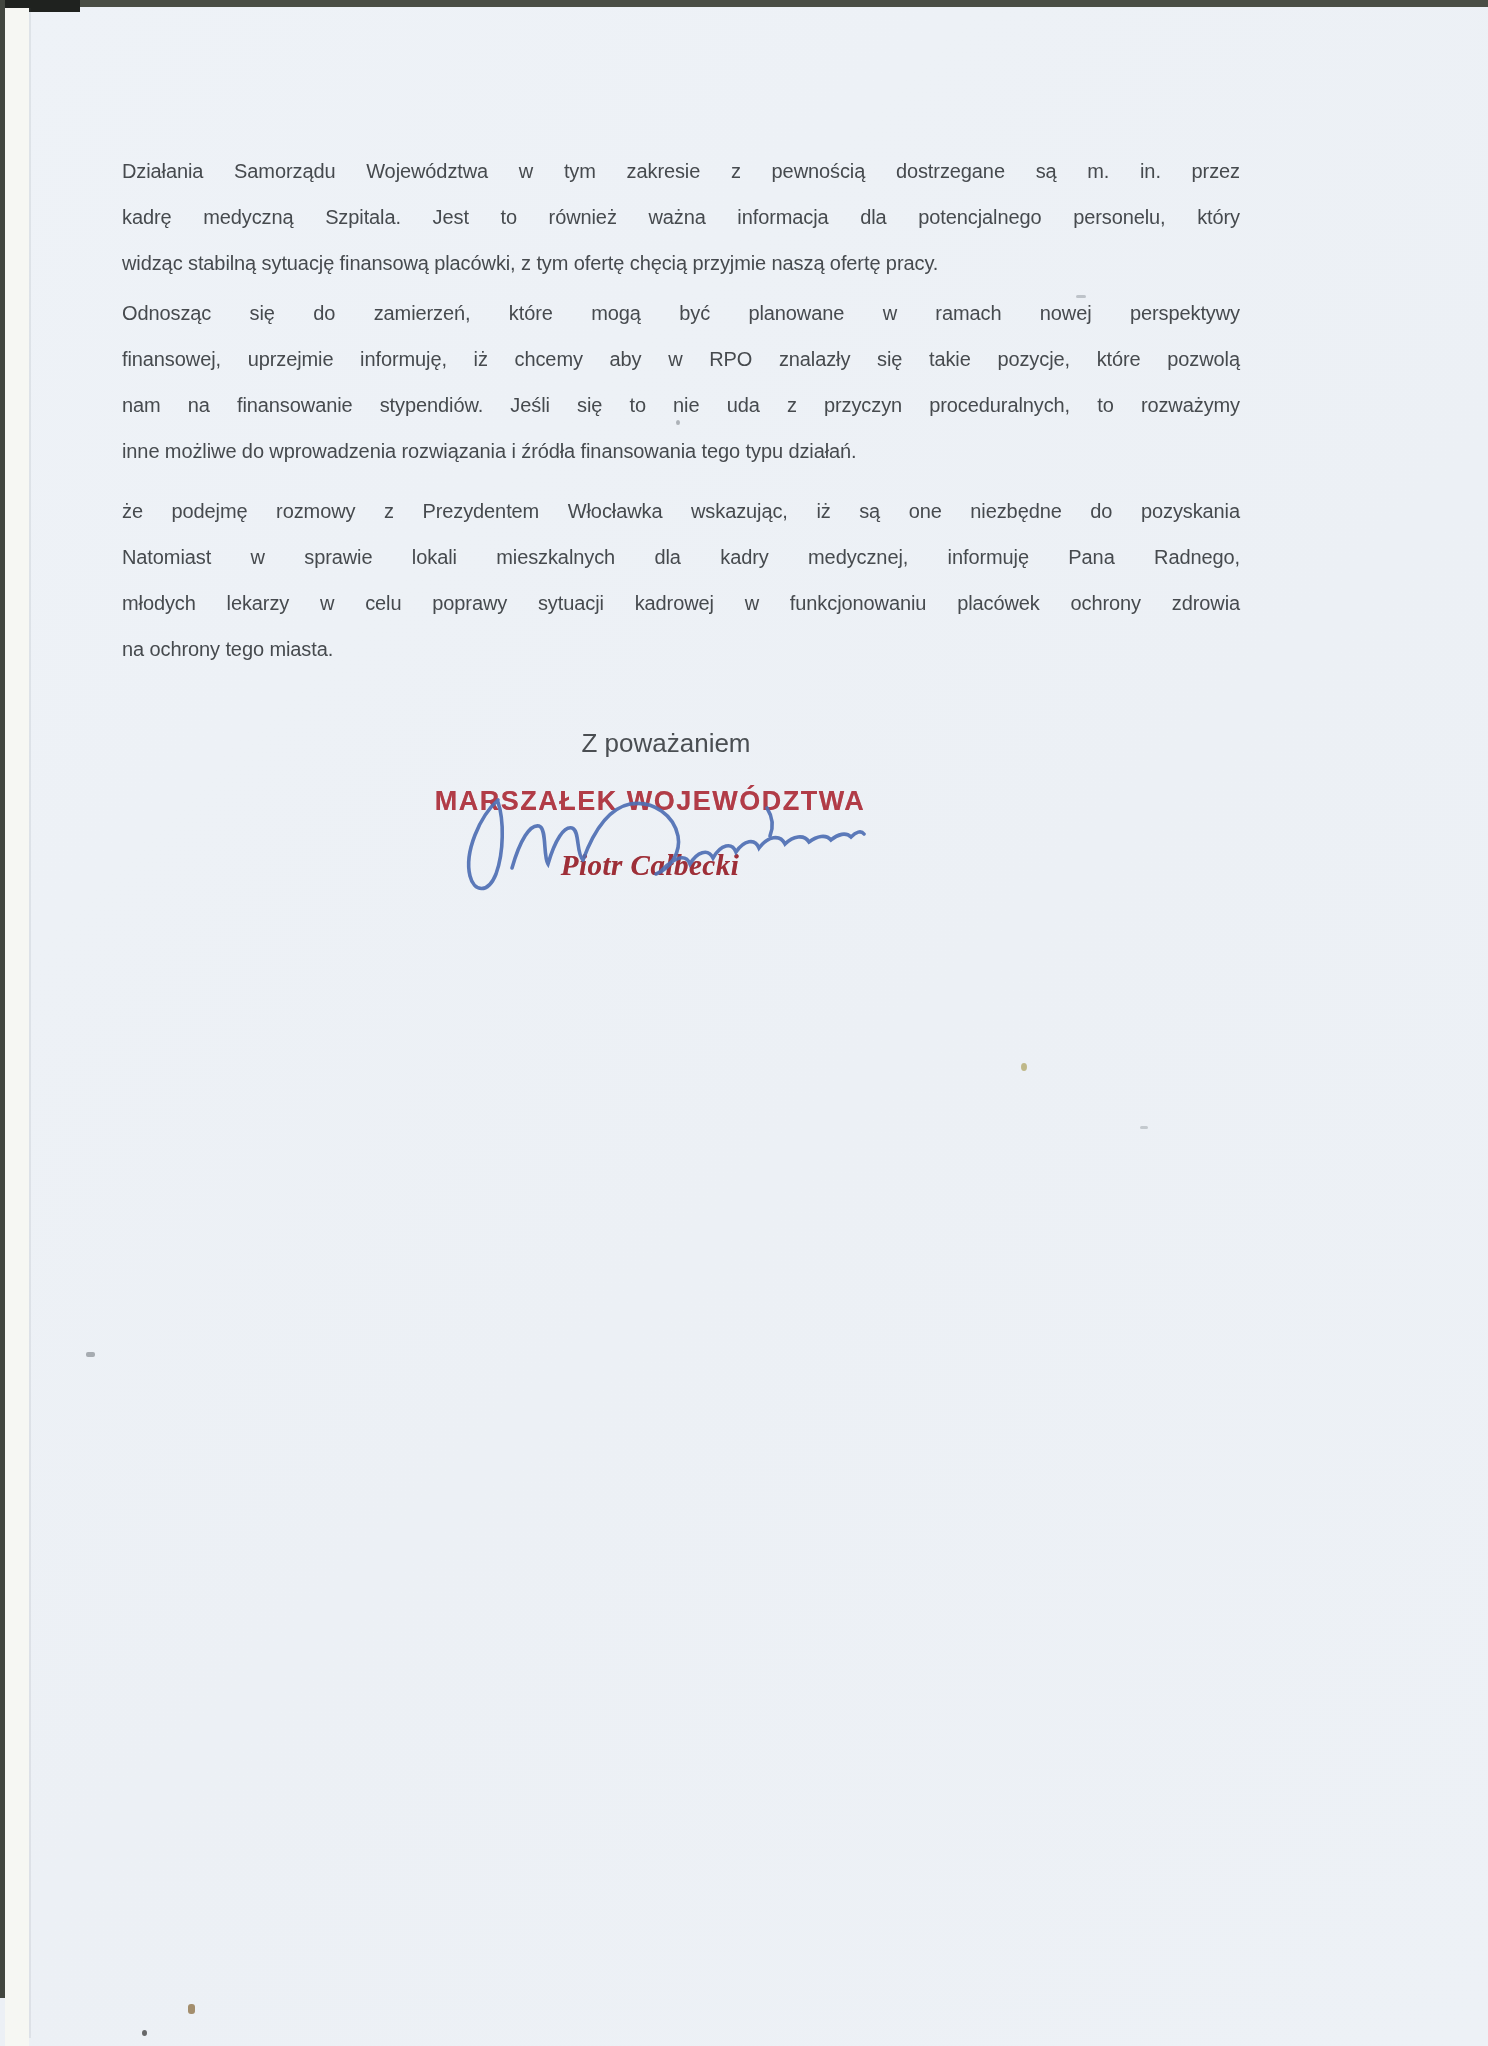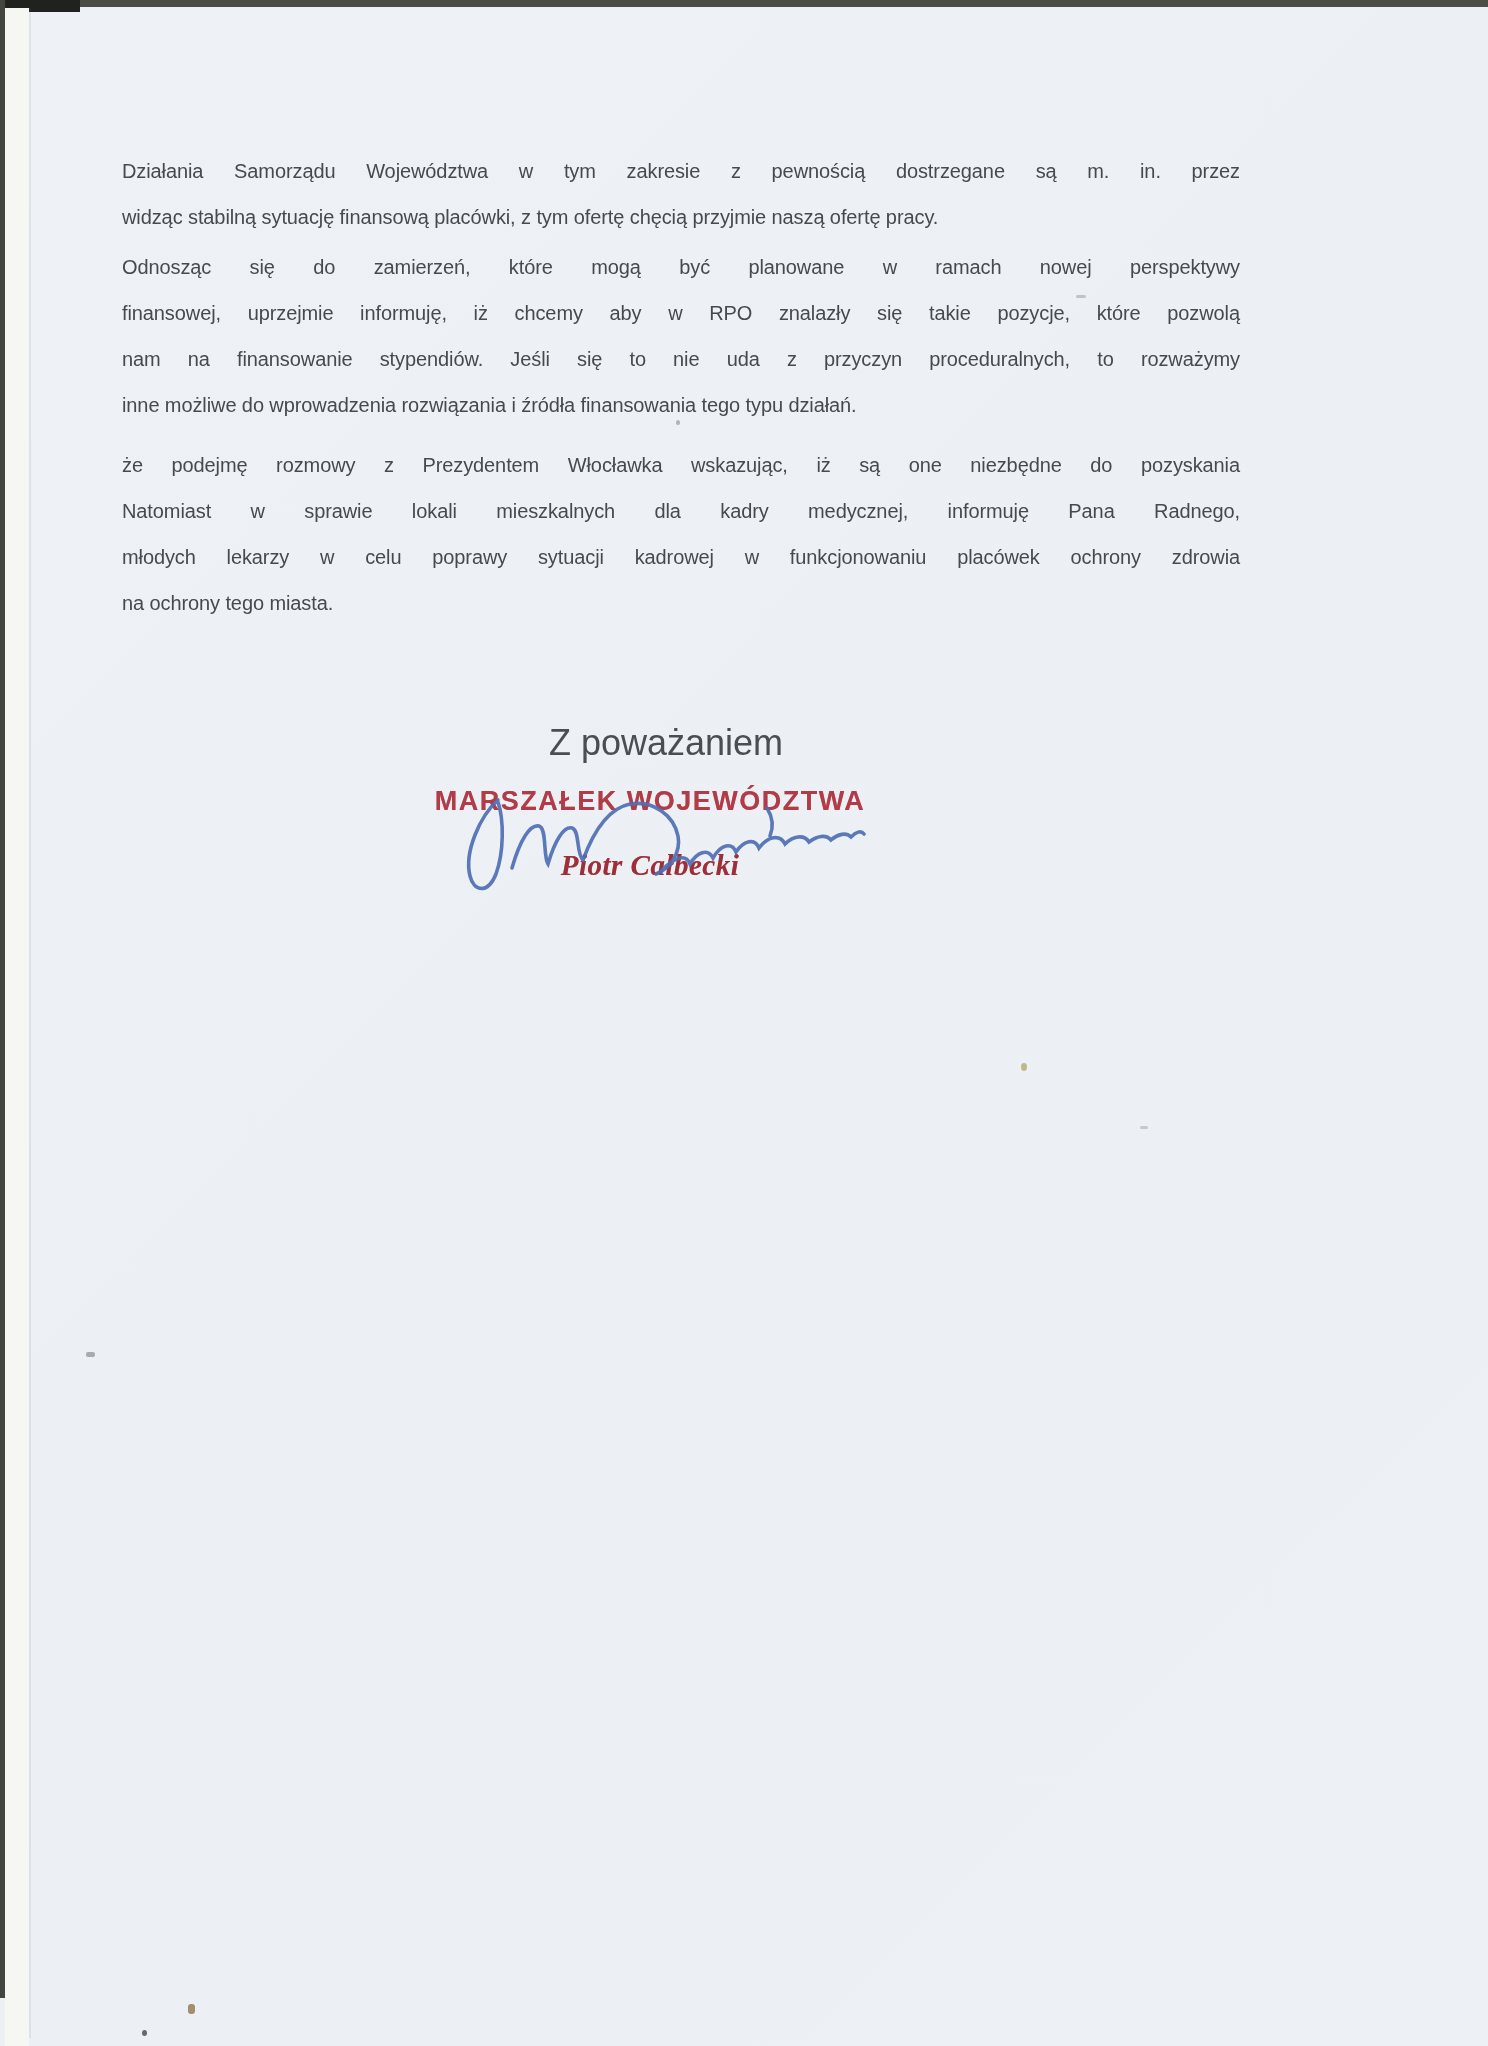--- a/index.html
+++ b/index.html
@@ -54,21 +54,21 @@
   .line.last {
     text-align: left;
     text-align-last: left;
   }
   
   .closing-block {
     position: absolute; left: 122px; top: 728px; width: 1056px;
     text-align: center;
   }
   .closing {
-    color: #4a4e52; font-size: 36px; line-height: 30px;
+    color: #4a4e52; font-size: 26px; line-height: 30px;
     margin-left: 32px;
   }
   .stamp {
     margin-top: 28px;
     font-family: Liberation Sans, sans-serif;
     font-weight: bold;
     font-size: 27px;
     letter-spacing: 1.5px;
     color: #b13c47;
     text-shadow: 0 0 0.6px rgba(177, 60, 71, 0.55);
@@ -105,20 +105,21 @@
 
   <div class="top-band"></div>
   <div class="top-corner-block"></div>
   <div class="left-strip"></div>
   <div class="paper-edge"></div>
   <div class="edge-shadow"></div>
 
   <div class="letter-body">
     <div class="paragraph p1">
       <div class="line">Działania Samorządu Województwa w tym zakresie z pewnością dostrzegane są m. in. przez</div>
+      <div class="line">kadrę medyczną Szpitala. Jest to również ważna informacja dla potencjalnego personelu, który</div>
       <div class="line last">widząc stabilną sytuację finansową placówki, z tym ofertę chęcią przyjmie naszą ofertę pracy.</div>
     </div>
     <div class="paragraph p2">
       <div class="line">Odnosząc się do zamierzeń, które mogą być planowane w ramach nowej perspektywy</div>
       <div class="line">finansowej, uprzejmie informuję, iż chcemy aby w RPO znalazły się takie pozycje, które pozwolą</div>
       <div class="line">nam na finansowanie stypendiów. Jeśli się to nie uda z przyczyn proceduralnych, to rozważymy</div>
       <div class="line last">inne możliwe do wprowadzenia rozwiązania i źródła finansowania tego typu działań.</div>
     </div>
     <div class="paragraph p3">
       <div class="line">że podejmę rozmowy z Prezydentem Włocławka wskazując, iż są one niezbędne do pozyskania</div>

